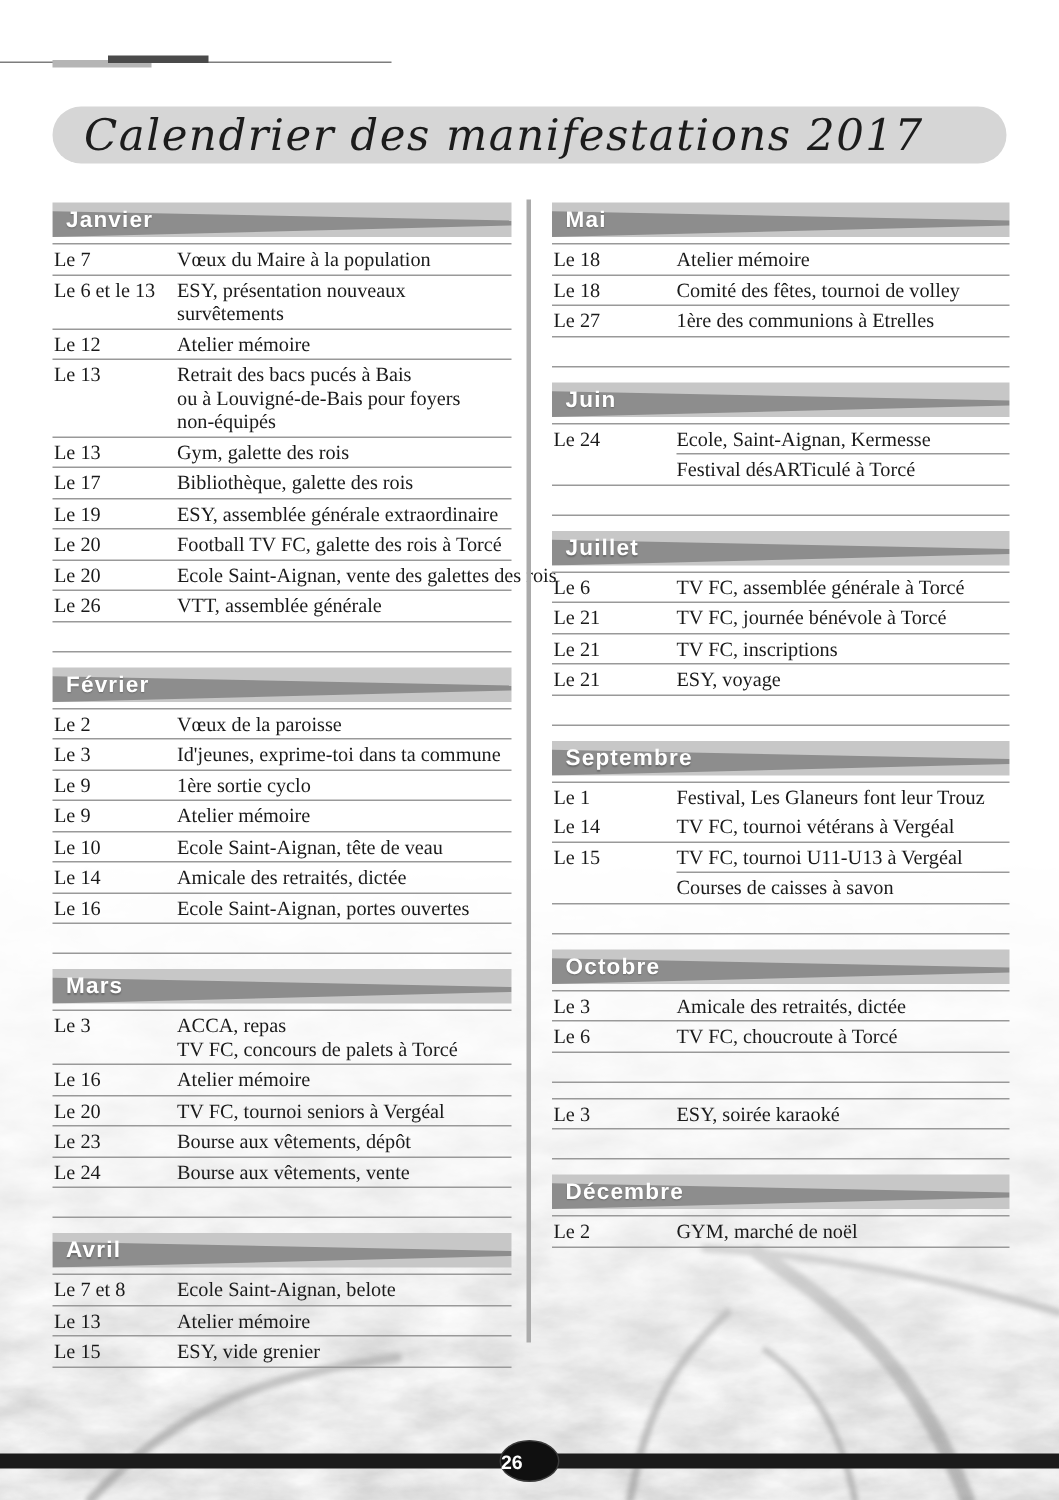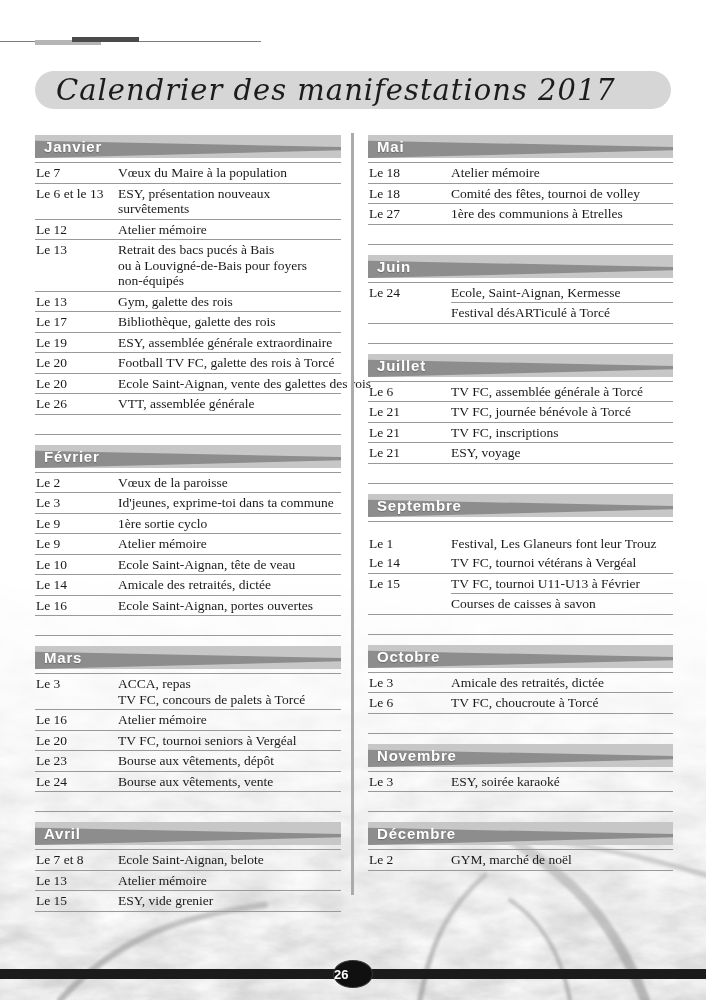--- a/index.html
+++ b/index.html
@@ -39,21 +39,21 @@
   .wedge{position:absolute;left:0;top:0;width:100%;height:100%;display:block;}
   .wedge polygon{fill:var(--header-wedge);}
   .month-label{
     position:absolute;left:9px;top:3px;font-family:"Liberation Sans", sans-serif;
     font-weight:bold;font-size:15px;letter-spacing:0.8px;color:#ffffff;
     text-shadow:0 1px 1px rgba(0,0,0,0.25);
   }
   
   .rows{border-top:1px solid var(--rule);margin-top:4px;}
   .row{display:flex;border-bottom:1px solid var(--rule);}
-  .row.no-divider{border-bottom:none;margin-top:12px;}
+  .row.no-divider{border-bottom:none;}
   .row.desc-divider{border-bottom:none;}
   .row.desc-divider .desc-cell{border-bottom:1px solid var(--rule);}
   .date-cell{width:83px;flex:none;padding:2px 0 2px 1px;font-size:13.5px;line-height:15.5px;}
   .desc-cell{flex:1;padding:2px 0;font-size:13.5px;line-height:15.5px;}
   .desc-line{display:block;white-space:nowrap;transform-origin:left center;}
   
   .section-spacer{height:20px;border-bottom:1px solid var(--rule);margin-bottom:10px;}
   
   .footer-bar{position:absolute;left:0;top:969px;width:706px;height:10px;background:var(--bar);z-index:3;}
   .page-badge{
@@ -419,21 +419,21 @@
           </div>
           <div class="row">
             <div class="date-cell">Le 14</div>
             <div class="desc-cell">
               <div class="desc-line">TV FC, tournoi vétérans à Vergéal</div>
             </div>
           </div>
           <div class="row desc-divider">
             <div class="date-cell">Le 15</div>
             <div class="desc-cell">
-              <div class="desc-line">TV FC, tournoi U11-U13 à Février</div>
+              <div class="desc-line">TV FC, tournoi U11-U13 à Vergéal</div>
             </div>
           </div>
           <div class="row">
             <div class="date-cell"></div>
             <div class="desc-cell">
               <div class="desc-line">Courses de caisses à savon</div>
             </div>
           </div>
         </div>
         <div class="section-spacer"></div>
@@ -455,26 +455,20 @@
           <div class="row">
             <div class="date-cell">Le 6</div>
             <div class="desc-cell">
               <div class="desc-line">TV FC, choucroute à Torcé</div>
             </div>
           </div>
         </div>
         <div class="section-spacer"></div>
       </div>
       <div class="month-section">
-        <div class="month-header">
-          <svg class="wedge" viewBox="0 0 100 24" preserveAspectRatio="none">
-            <polygon points="0,6 100,12.5 100,16 0,24"></polygon>
-          </svg>
-          <span class="month-label">Novembre</span>
-        </div>
         <div class="rows">
           <div class="row">
             <div class="date-cell">Le 3</div>
             <div class="desc-cell">
               <div class="desc-line">ESY, soirée karaoké</div>
             </div>
           </div>
         </div>
         <div class="section-spacer"></div>
       </div>

